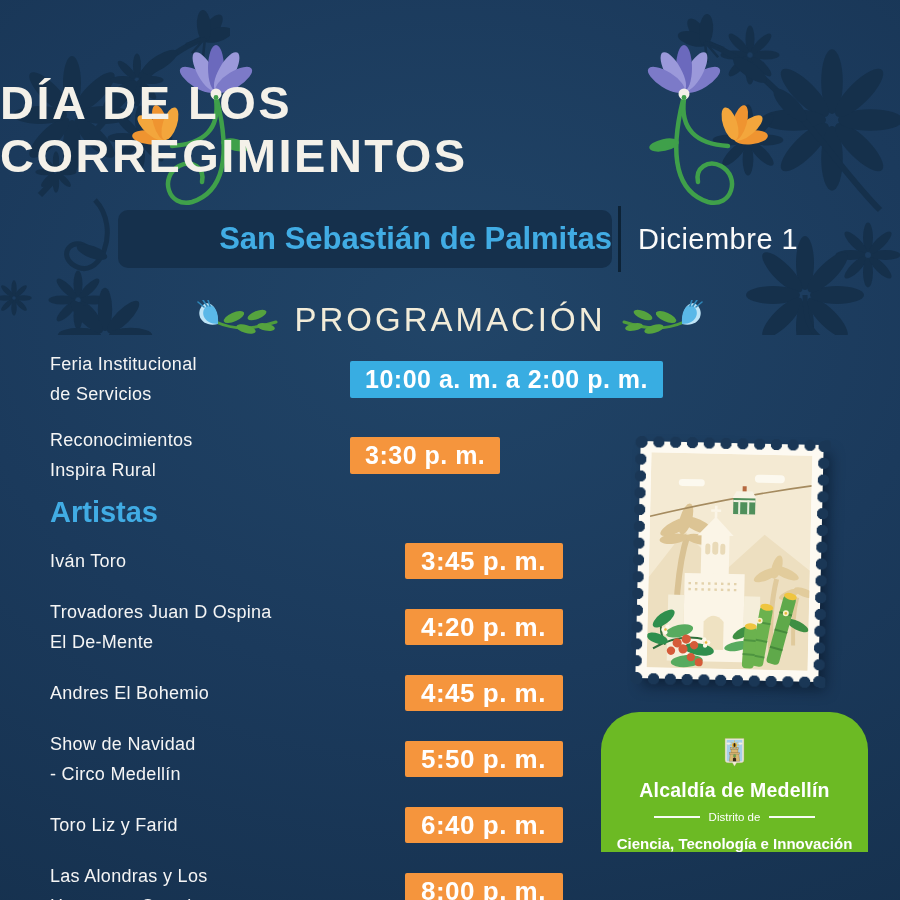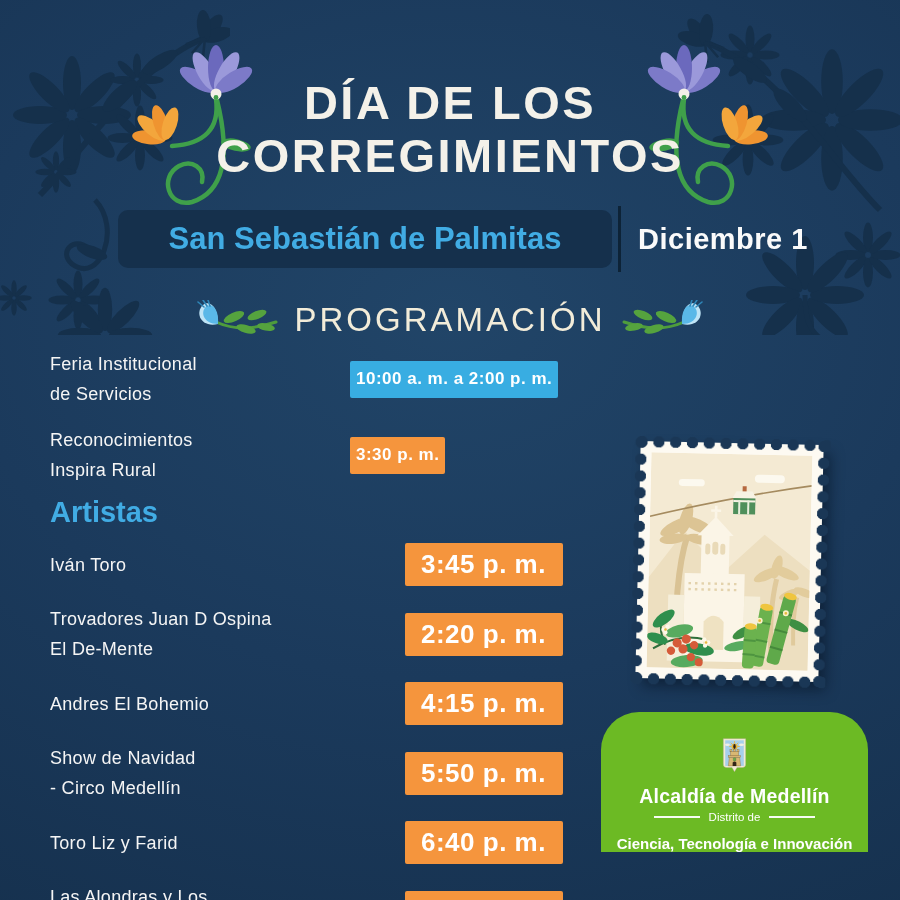--- a/index.html
+++ b/index.html
@@ -12,71 +12,71 @@
   html,body{background:#0e2238;}
   .poster{
     position:relative;width:900px;height:900px;overflow:hidden;
     font-family:"Liberation Sans","DejaVu Sans",sans-serif;
     background:radial-gradient(ellipse 120% 90% at 50% 35%, #214568 0%, var(--bg) 45%, #142E4A 100%);
   }
   .watermark{position:absolute;pointer-events:none;}
   .wm-left{left:0;top:0;}
   .wm-right{right:0;top:0;transform:scaleX(-1);}
 
-  .title-wrap{position:absolute;left:0;right:0;top:76px;text-align:center;color:var(--title);
+  .title-wrap{position:absolute;left:0;right:0;top:76px;color:var(--title);
     font-weight:bold;font-size:47px;line-height:53px;letter-spacing:2.5px;}
   .ornament{position:absolute;top:45px;width:150px;height:175px;}
   .orn-left{left:112px;}
   .orn-right{left:638px;transform:scaleX(-1);}
 
   .subtitle-row{position:absolute;top:206px;left:118px;display:flex;align-items:center;}
   .location-box{width:494px;height:58px;background:var(--location_bg);border-radius:10px;
-    display:flex;align-items:center;justify-content:center;
+    display:flex;align-items:center;justify-content:flex-end;
     color:var(--cyan);font-weight:bold;font-size:31px;}
   .subtitle-divider{width:3px;height:66px;background:var(--divider);margin-left:6px;}
-  .date-text{margin-left:17px;color:#FAFAFA;font-size:29px;letter-spacing:.5px;font-weight:bold;}
+  .date-text{margin-left:17px;color:#FAFAFA;font-size:29px;letter-spacing:.5px;}
 
   .program-heading-row{position:absolute;top:300px;left:0;right:0;display:flex;
     align-items:center;justify-content:center;gap:16px;}
   .program-heading{color:var(--cream);font-weight:normal;font-size:33px;letter-spacing:3px;}
   .lily{width:84px;height:40px;}
   .lily-right{transform:scaleX(-1);}
 
   .program-list{position:absolute;top:349px;left:50px;width:634px;}
   .program-row{display:grid;grid-template-columns:300px auto;align-items:center;margin-bottom:16px;}
   .event-label{color:var(--label);font-size:18px;line-height:30px;white-space:pre-line;letter-spacing:.3px;}
   .time-box{justify-self:start;height:37px;display:flex;align-items:center;
-    padding:0 6px;color:#fff;font-weight:bold;font-size:17px;letter-spacing:.5px;border-radius:2px;}
+    padding:0 15px;color:#fff;font-weight:bold;font-size:25px;letter-spacing:.5px;border-radius:2px;}
   .time-blue{background:var(--blue_box);}
   .time-orange{background:var(--orange_box);}
 
   .artists{position:absolute;top:496px;left:50px;width:513px;}
   .artists-heading{color:var(--cyan);font-weight:bold;font-size:29px;margin:0 0 14px 0;}
   .artist-row{display:grid;grid-template-columns:1fr 158px;align-items:center;margin-bottom:18px;}
-  .artist-row .time-box{width:158px;height:43px;padding:0 0 0 16px;font-size:26px;}
+  .artist-row .time-box{width:158px;height:36px;padding:0 0 0 16px;font-size:26px;}
 
   .stamp{position:absolute;left:638px;top:443px;width:183px;height:237px;background:#FDFAF2;
     transform:rotate(1.3deg);box-shadow:7px 8px 13px rgba(4,14,28,.5);}
   .perf{position:absolute;}
   .perf-top,.perf-bottom{left:-7px;right:-7px;height:15px;
     background-image:radial-gradient(circle 6px at 50% 50%, var(--bg_flat) 5.4px, rgba(26,55,86,0) 6px);
     background-size:16.8px 15px;background-repeat:repeat-x;}
   .perf-top{top:-7.5px;} .perf-bottom{bottom:-7.5px;}
   .perf-left,.perf-right{top:-7px;bottom:-7px;width:15px;
     background-image:radial-gradient(circle 6px at 50% 50%, var(--bg_flat) 5.4px, rgba(26,55,86,0) 6px);
     background-size:15px 16.8px;background-repeat:repeat-y;}
   .perf-left{left:-7.5px;} .perf-right{right:-7.5px;}
   .stamp-art{position:absolute;inset:11px;}
 
   .logo-box{position:absolute;left:601px;top:712px;width:267px;height:140px;
     background:var(--green_box);border-radius:38px 38px 0 0;
     display:flex;flex-direction:column;align-items:center;color:#fff;}
   .coat{margin-top:25px;width:57px;height:86px;}
   .logo-org{margin-top:10px;font-weight:bold;font-size:19.5px;letter-spacing:.2px;}
-  .district-row{margin-top:3px;display:flex;align-items:center;gap:9px;}
+  .district-row{margin-top:9px;display:flex;align-items:center;gap:9px;}
   .district-line{width:46px;height:2px;background:rgba(255,255,255,.95);}
   .district-label{font-size:11.5px;}
   .district-name{margin-top:12px;font-weight:bold;font-size:15px;}
 </style>
 </head>
 <body>
 
 <div class="poster">
 
   <svg class="watermark wm-left" width="230" height="335" viewBox="0 0 230 335">
@@ -255,27 +255,27 @@
     <div class="artist-row">
       <div class="event-label">Iván Toro</div>
       <div class="time-box time-orange">
         <span>3:45 p. m.</span>
         </div>
     </div>
     <div class="artist-row">
       <div class="event-label">Trovadores Juan D Ospina
 El De-Mente</div>
       <div class="time-box time-orange">
-        <span>2:20 p. m.</span>
+        <span>4:20 p. m.</span>
         </div>
     </div>
     <div class="artist-row">
       <div class="event-label">Andres El Bohemio</div>
       <div class="time-box time-orange">
-        <span>4:15 p. m.</span>
+        <span>4:45 p. m.</span>
         </div>
     </div>
     <div class="artist-row">
       <div class="event-label">Show de Navidad
 - Circo Medellín</div>
       <div class="time-box time-orange">
         <span>5:50 p. m.</span>
         </div>
     </div>
     <div class="artist-row">

